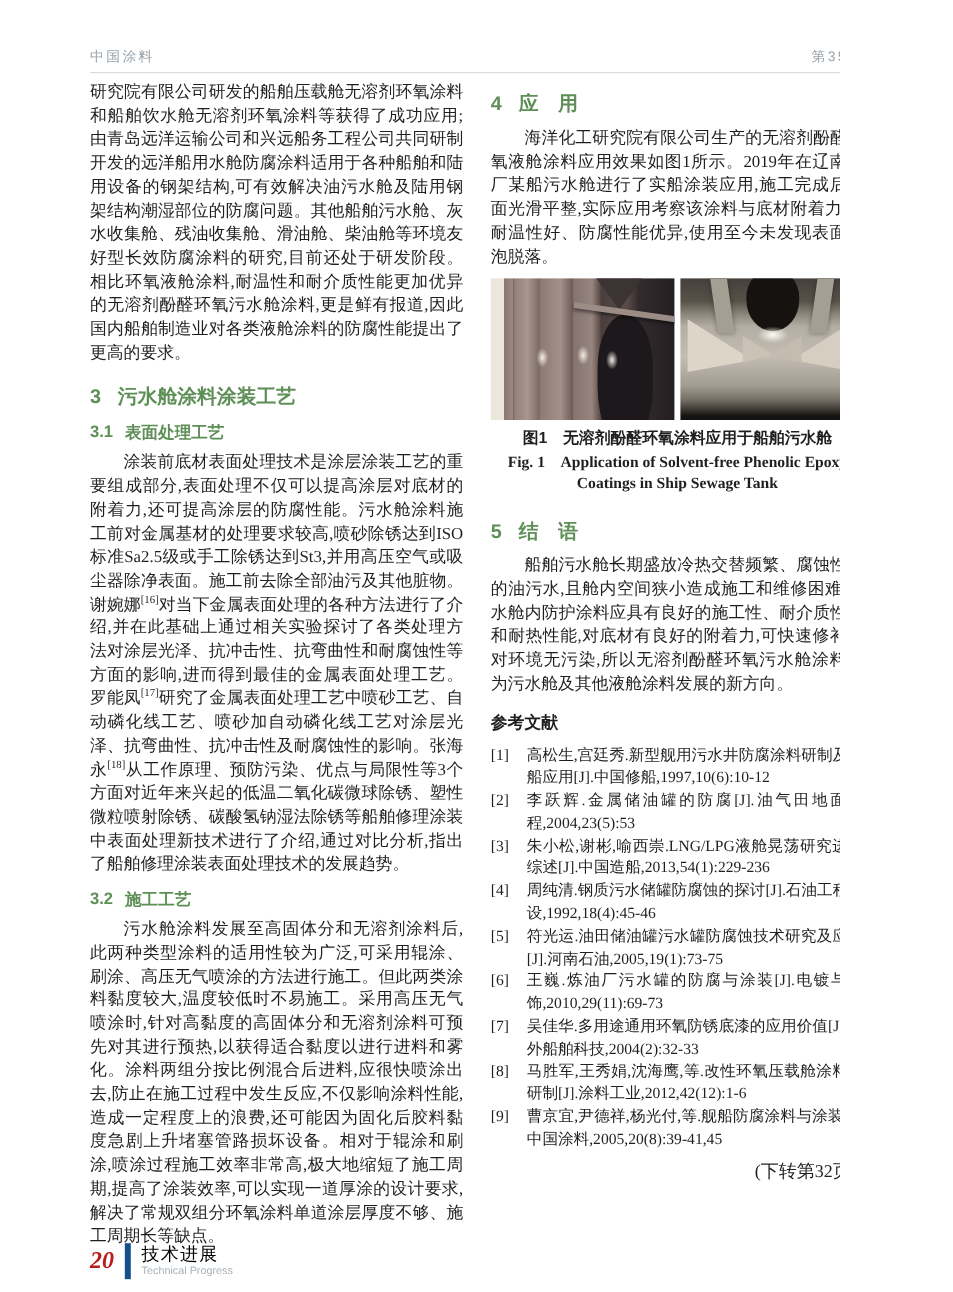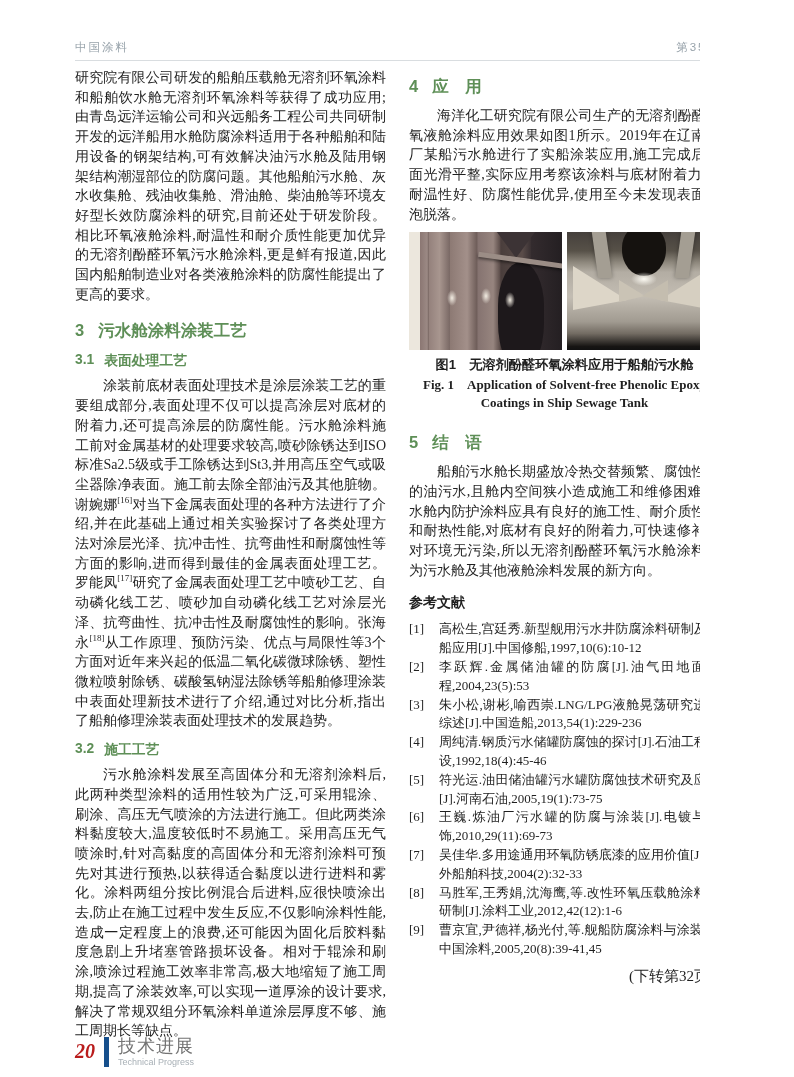--- a/index.html
+++ b/index.html
@@ -147,21 +147,21 @@
     position:absolute;left:75px;top:1036px;
     display:flex;align-items:center;gap:9px;
     font-family:"Liberation Sans","DejaVu Sans",sans-serif;
   }
   .pg-num{
     font-family:"Liberation Serif","DejaVu Serif",serif;
     font-style:italic;font-weight:700;font-size:20px;color:#b91c1c;
   }
   .pg-bar{width:5px;height:30px;background:#164f8c;}
   .pg-col-label{display:flex;flex-direction:column;line-height:1.15;}
-  .pg-col-cn{font-size:18px;color:#737373;letter-spacing:1px;}
+  .pg-col-cn{font-size:15px;color:#000000;letter-spacing:1px;}
   .pg-col-en{font-size:9px;color:#a8b0b6;}
 </style>
 </head>
 <body>
 
 <div class="page">
 
   <div class="pg-header">
     <span>中国涂料</span>
     <span>第35卷</span>

